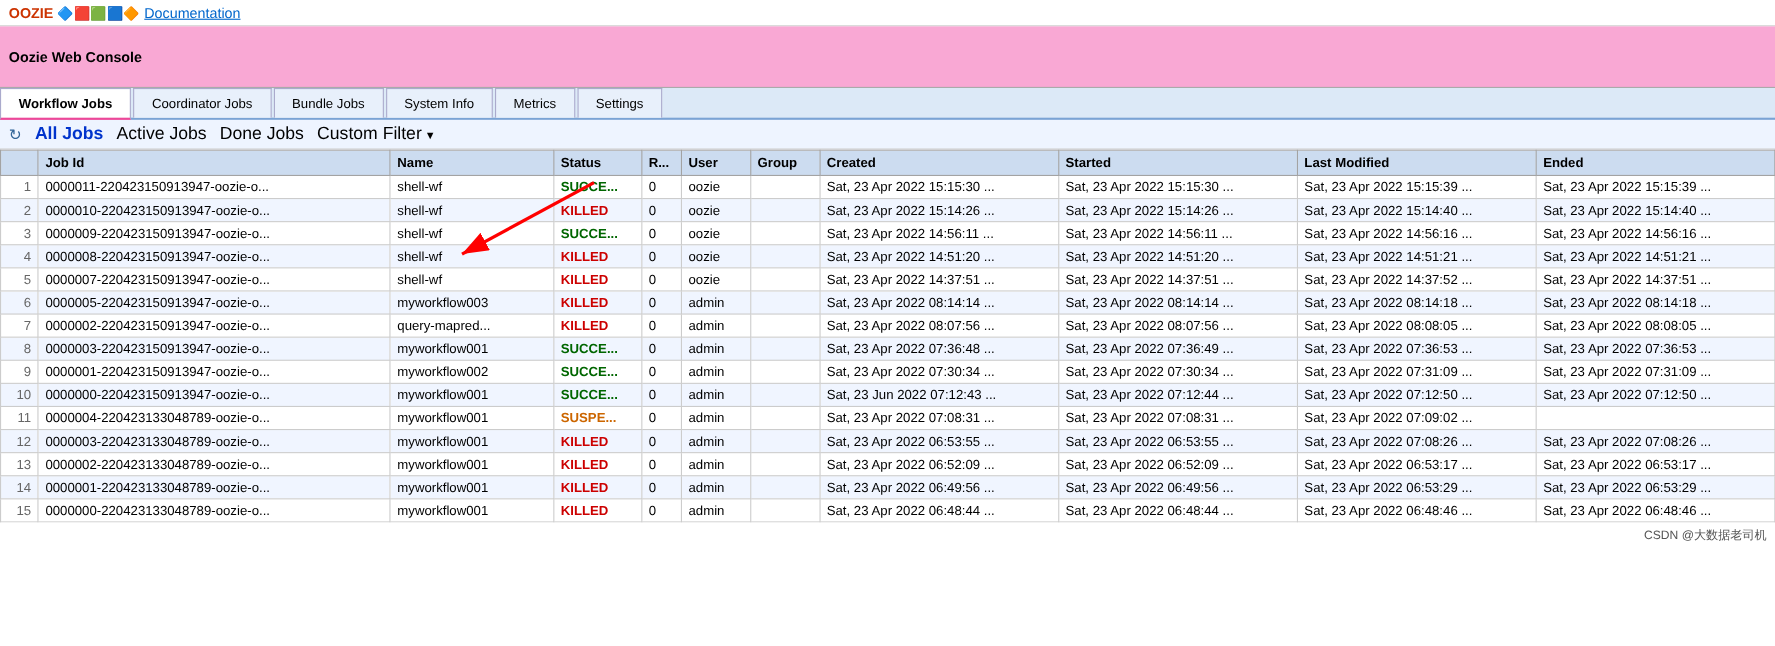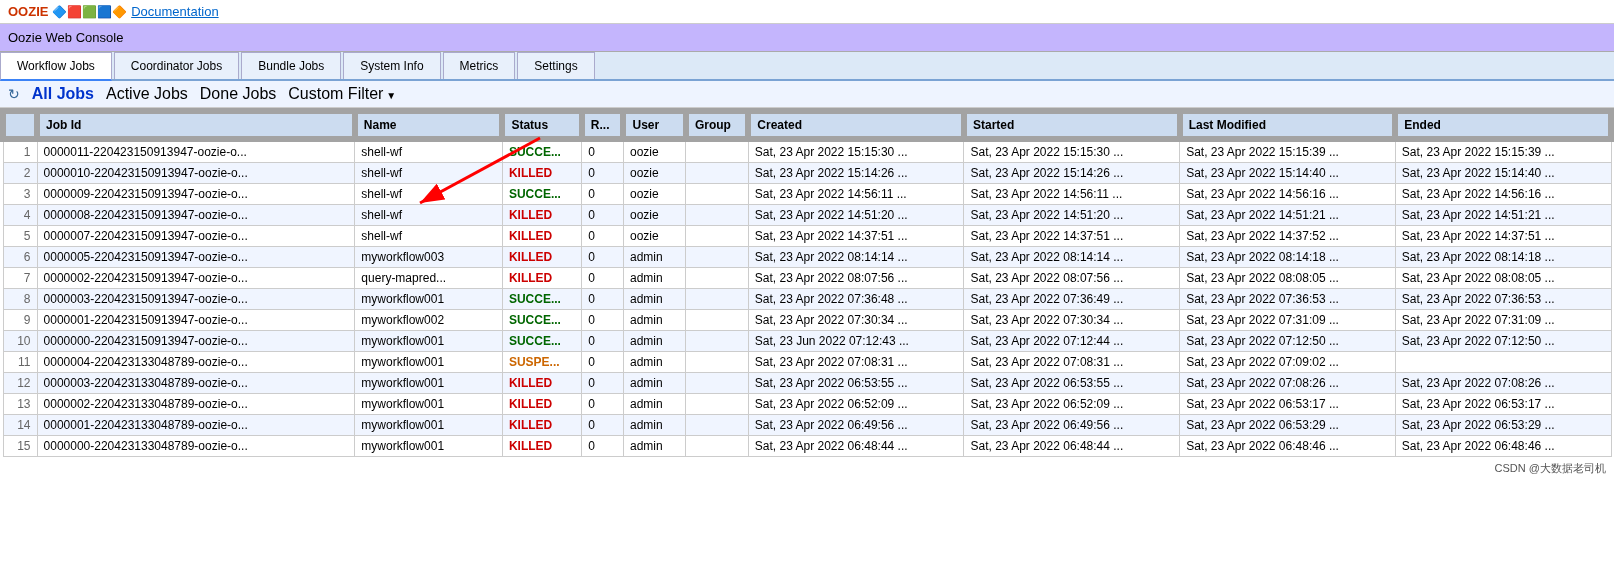--- a/index.html
+++ b/index.html
@@ -4,56 +4,56 @@
   <style>
     * { margin: 0; padding: 0; box-sizing: border-box; }
     body { font-family: Arial, sans-serif; font-size: 12px; background: #fff; width: 1614px; }
 
     
     .header { display: flex; align-items: center; padding: 4px 8px; background: #fff; border-bottom: 1px solid #ccc; }
     .logo-text { font-size: 13px; font-weight: bold; color: #cc3300; margin-right: 4px; }
     .doc-link { color: #0066cc; font-size: 13px; text-decoration: underline; }
 
     
-    .console-title { background: #c4b5fd; padding: 6px 8px; font-weight: normal; font-size: 13px; color: #000; border-bottom: 1px solid #aaa; }
+    .console-title { background: #f9a8d4; padding: 20px 8px; font-weight: bold; font-size: 13px; color: #000; border-bottom: 1px solid #aaa; }
 
     
     .tabs { display: flex; background: #dce9f7; border-bottom: 2px solid #7aa3d4; padding: 0; }
     .tab {
       padding: 6px 16px;
       font-size: 12px;
       cursor: pointer;
       border: 1px solid #aac;
       border-bottom: none;
       margin-right: 2px;
       background: #e8f0fb;
       color: #000;
     }
     .tab.active {
       background: #fff;
-      font-weight: normal;
-      border-bottom: 2px solid #3b82f6;
+      font-weight: bold;
+      border-bottom: 2px solid #ec4899;
       margin-bottom: -2px;
     }
 
     
     .filter-bar { display: flex; align-items: center; padding: 4px 8px; background: #eef4ff; border-bottom: 1px solid #ccc; gap: 12px; }
     .filter-icon { color: #336699; font-size: 14px; }
     .filter-link { color: #000; font-size: 16px; cursor: pointer; text-decoration: none; }
     .filter-link.active { font-weight: bold; color: #0033cc; }
     .filter-link.custom::after { content: ' ▼'; font-size: 10px; }
 
     
     .table-wrapper { overflow-x: auto; }
     table { width: 100%; border-collapse: collapse; font-size: 12px; }
     thead tr { background: #ccdcf0; }
     thead th {
       padding: 4px 6px;
       text-align: left;
-      border: 6px solid #a3a3a3;
+      border: 1px solid #a3a3a3;
       font-weight: bold;
       white-space: nowrap;
     }
     tbody tr { background: #fff; }
     tbody tr:nth-child(even) { background: #f0f5ff; }
     tbody td {
       padding: 3px 6px;
       border: 1px solid #ccc;
       white-space: nowrap;
       overflow: hidden;

